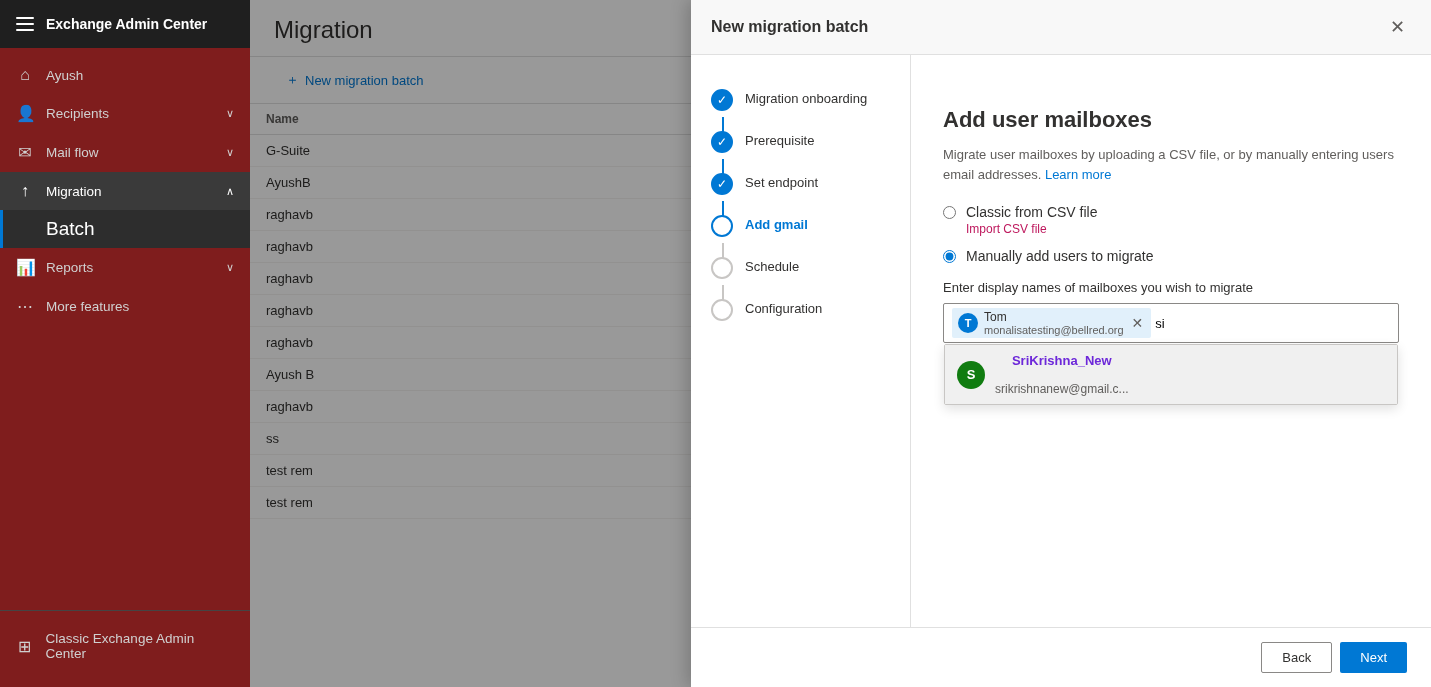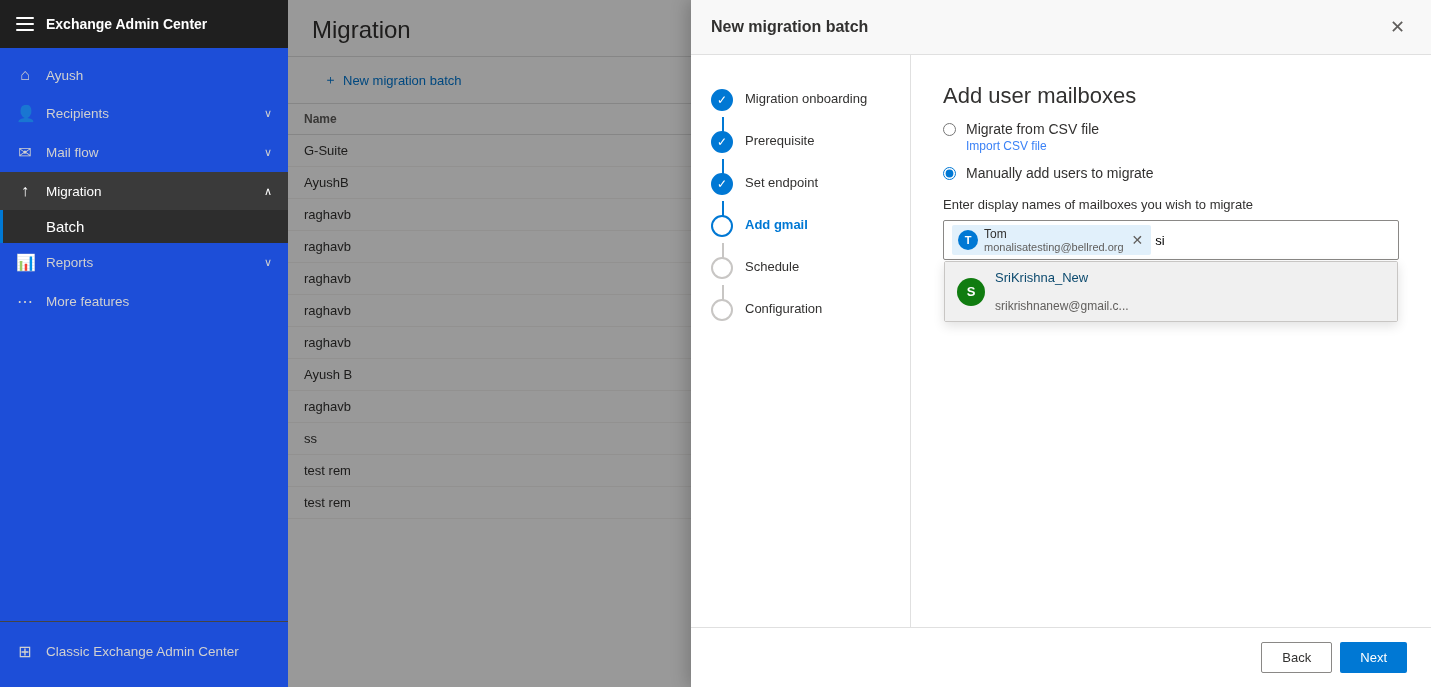--- a/index.html
+++ b/index.html
@@ -1,21 +1,21 @@
 <!DOCTYPE html>
 <html><head>
   <meta charset="utf-8">
   <style>
     * { box-sizing: border-box; margin: 0; padding: 0; }
     body { font-family: 'Segoe UI', sans-serif; font-size: 14px; background: #f3f2f1; display: flex; height: 687px; overflow: hidden; }
 
     
     .sidebar {
-      width: 288px;
-      background: #1d4ed8;
+      width: 250px;
+      background: #7f1d1d;
       color: #fff;
       display: flex;
       flex-direction: column;
       flex-shrink: 0;
       height: 100%;
     }
     .sidebar-header {
       display: flex;
       align-items: center;
       padding: 0 16px;
@@ -51,21 +51,21 @@
     }
     .nav-item.active { background: #3a3a3a; color: #fff; }
     .nav-item .nav-icon { width: 18px; text-align: center; font-size: 16px; }
     .nav-item .chevron { margin-left: auto; font-size: 11px; }
     .nav-sub-item {
       display: flex;
       align-items: center;
       padding: 8px 16px 8px 28px;
       cursor: pointer;
       color: #d0d0d0;
-      font-size: 15px;
+      font-size: 19px;
       position: relative;
       text-align: center;
     }
     .nav-sub-item.active {
       color: #fff;
       border-left: 3px solid #0078d4;
       padding-left: 43px;
       background: #2d2d2d;
     }
     .sidebar-bottom {
@@ -235,23 +235,24 @@
     .step-item.current .step-label { font-weight: 600; color: #0078d4; }
 
     
     .content-panel {
       flex: 1;
       padding: 28px 32px;
       overflow-y: auto;
     }
     .content-title {
       font-size: 22px;
-      font-weight: 400;
+      font-weight: 700;
       color: #323130;
       margin-bottom: 12px;
+      margin-top: 24px;
     }
     .content-desc {
       font-size: 13px;
       color: #605e5c;
       margin-bottom: 20px;
       line-height: 1.5;
     }
     .learn-more {
       color: #0078d4;
       text-decoration: none;
@@ -261,21 +262,21 @@
       display: flex;
       align-items: flex-start;
       gap: 10px;
     }
     .radio-option input[type="radio"] {
       margin-top: 2px;
       accent-color: #0078d4;
       cursor: pointer;
     }
     .radio-label { font-size: 14px; color: #323130; }
-    .radio-sublabel { font-size: 12px; color: #3b82f6; margin-top: 2px; }
+    .radio-sublabel { font-size: 12px; color: #be185d; margin-top: 2px; }
 
     .mailbox-input-area {
       margin-top: 16px;
     }
     .input-label {
       font-size: 13px;
       color: #323130;
       margin-bottom: 8px;
     }
     .tag-input-wrapper {
@@ -355,21 +356,21 @@
       border-radius: 50%;
       background: #107c10;
       color: #fff;
       display: flex;
       align-items: center;
       justify-content: center;
       font-size: 13px;
       font-weight: 600;
       flex-shrink: 0;
     }
-    .autocomplete-name { font-size: 13px; color: #0c4a6e; font-weight: 400; }
+    .autocomplete-name { font-size: 13px; color: #6d28d9; font-weight: 700; text-align: center; }
     .autocomplete-email { font-size: 12px; color: #605e5c; margin-top: 14px; }
 
     
     .modal-footer {
       padding: 14px 24px;
       border-top: 1px solid #e0e0e0;
       display: flex;
       justify-content: flex-end;
       gap: 8px;
       background: #fff;
@@ -543,26 +544,30 @@
               </div>
               <div class="step-item">
                 <div class="step-circle"></div>
                 <div class="step-label">Configuration</div>
               </div>
             </div>
         </div>
 
         <div class="content-panel">
           <h2 class="content-title">Add user mailboxes</h2>
+          <p class="content-desc">
+            <span>Migrate user mailboxes by uploading a CSV file, or by manually entering users email addresses.</span>
+            <a class="learn-more" href="#">Learn more</a>
+          </p>
           <div class="radio-group">
 
             <div class="radio-option">
               <input type="radio" name="migrate-option" id="opt-csv" style="">
               <div>
-                <div class="radio-label">Migrate from CSV file</div>
+                <div class="radio-label">Classic from CSV file</div>
                 <div class="radio-sublabel">Import CSV file</div>
               </div>
             </div>
 
             <div class="radio-option">
               <input type="radio" name="migrate-option" id="opt-manual" checked="" style="">
               <div>
                 <div class="radio-label">Manually add users to migrate</div>
               </div>
             </div>

